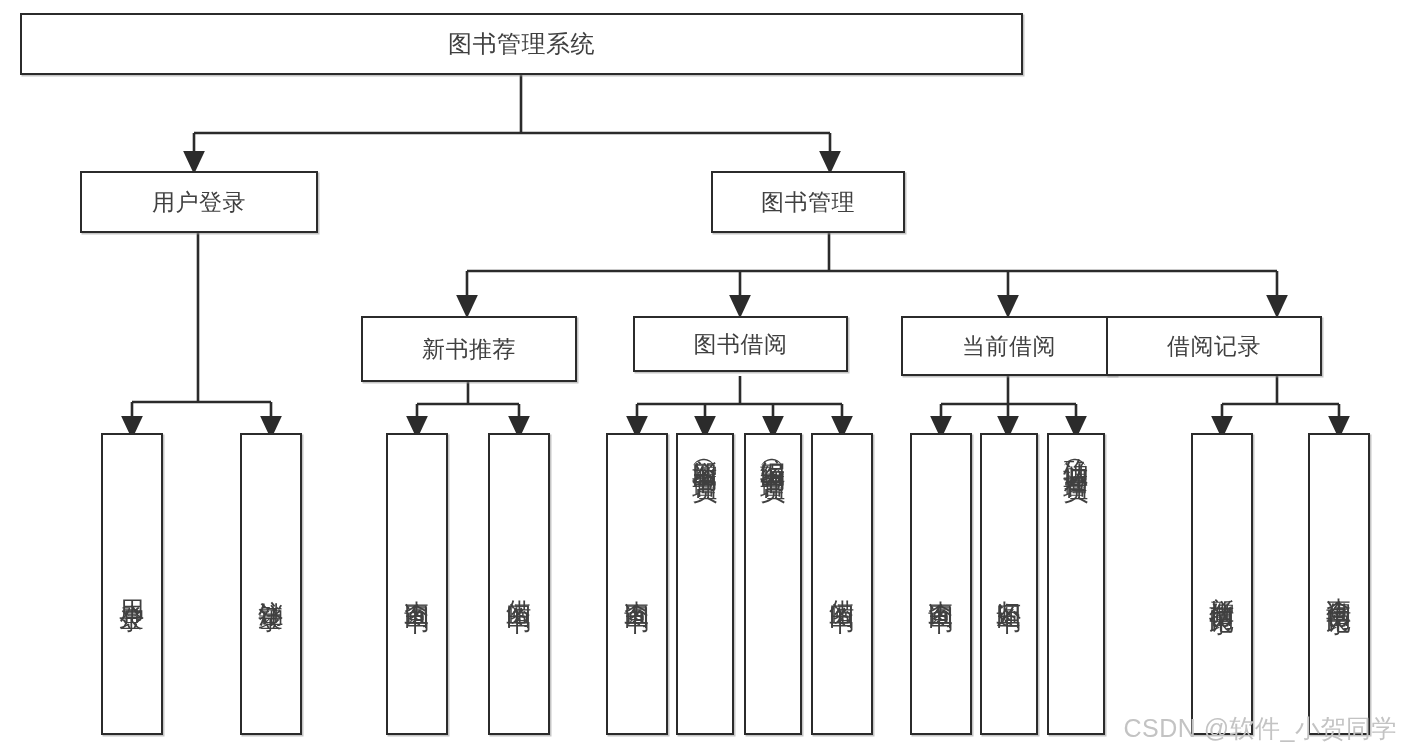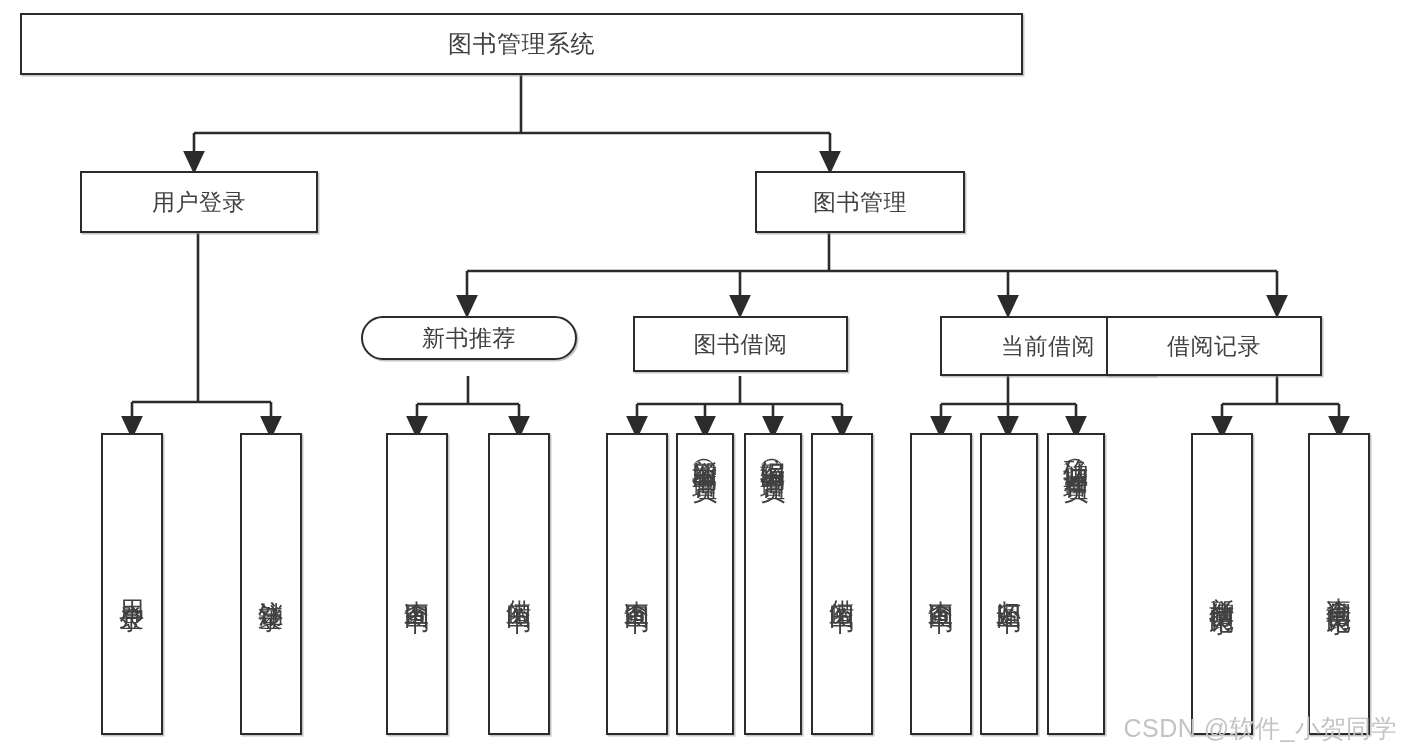--- a/index.html
+++ b/index.html
@@ -135,33 +135,33 @@
   </svg>
 
   <div class="node horiz root" style="left:20px; top:13px; width:1003px; height:62px;">
     <span class="lbl">图书管理系统</span>
   </div>
 
   <div class="node horiz" style="left:80px; top:171px; width:238px; height:62px;">
     <span class="lbl">用户登录</span>
   </div>
 
-  <div class="node horiz" style="left:711px; top:171px; width:210px; height:62px;margin-left:44px;">
+  <div class="node horiz" style="left:711px; top:171px; width:194px; height:62px;">
     <span class="lbl">图书管理</span>
   </div>
 
-  <div class="node horiz" style="left:361px; top:316px; width:216px; height:44px;border-radius:24px;">
+  <div class="node horiz" style="left:361px; top:316px; width:216px; height:66px;">
     <span class="lbl">新书推荐</span>
   </div>
 
   <div class="node horiz" style="left:633px; top:316px; width:215px; height:56px;">
     <span class="lbl">图书借阅</span>
   </div>
 
-  <div class="node horiz" style="left:901px; top:316px; width:216px; height:60px;margin-left:39px;">
+  <div class="node horiz" style="left:901px; top:316px; width:216px; height:60px;">
     <span class="lbl">当前借阅</span>
   </div>
 
   <div class="node horiz" style="left:1106px; top:316px; width:216px; height:60px;">
     <span class="lbl">借阅记录</span>
   </div>
 
   <div class="node vert center" style="left:101px; top:433px; width:62px; height:302px;">
     <span class="lbl">用户登录</span>
   </div>

